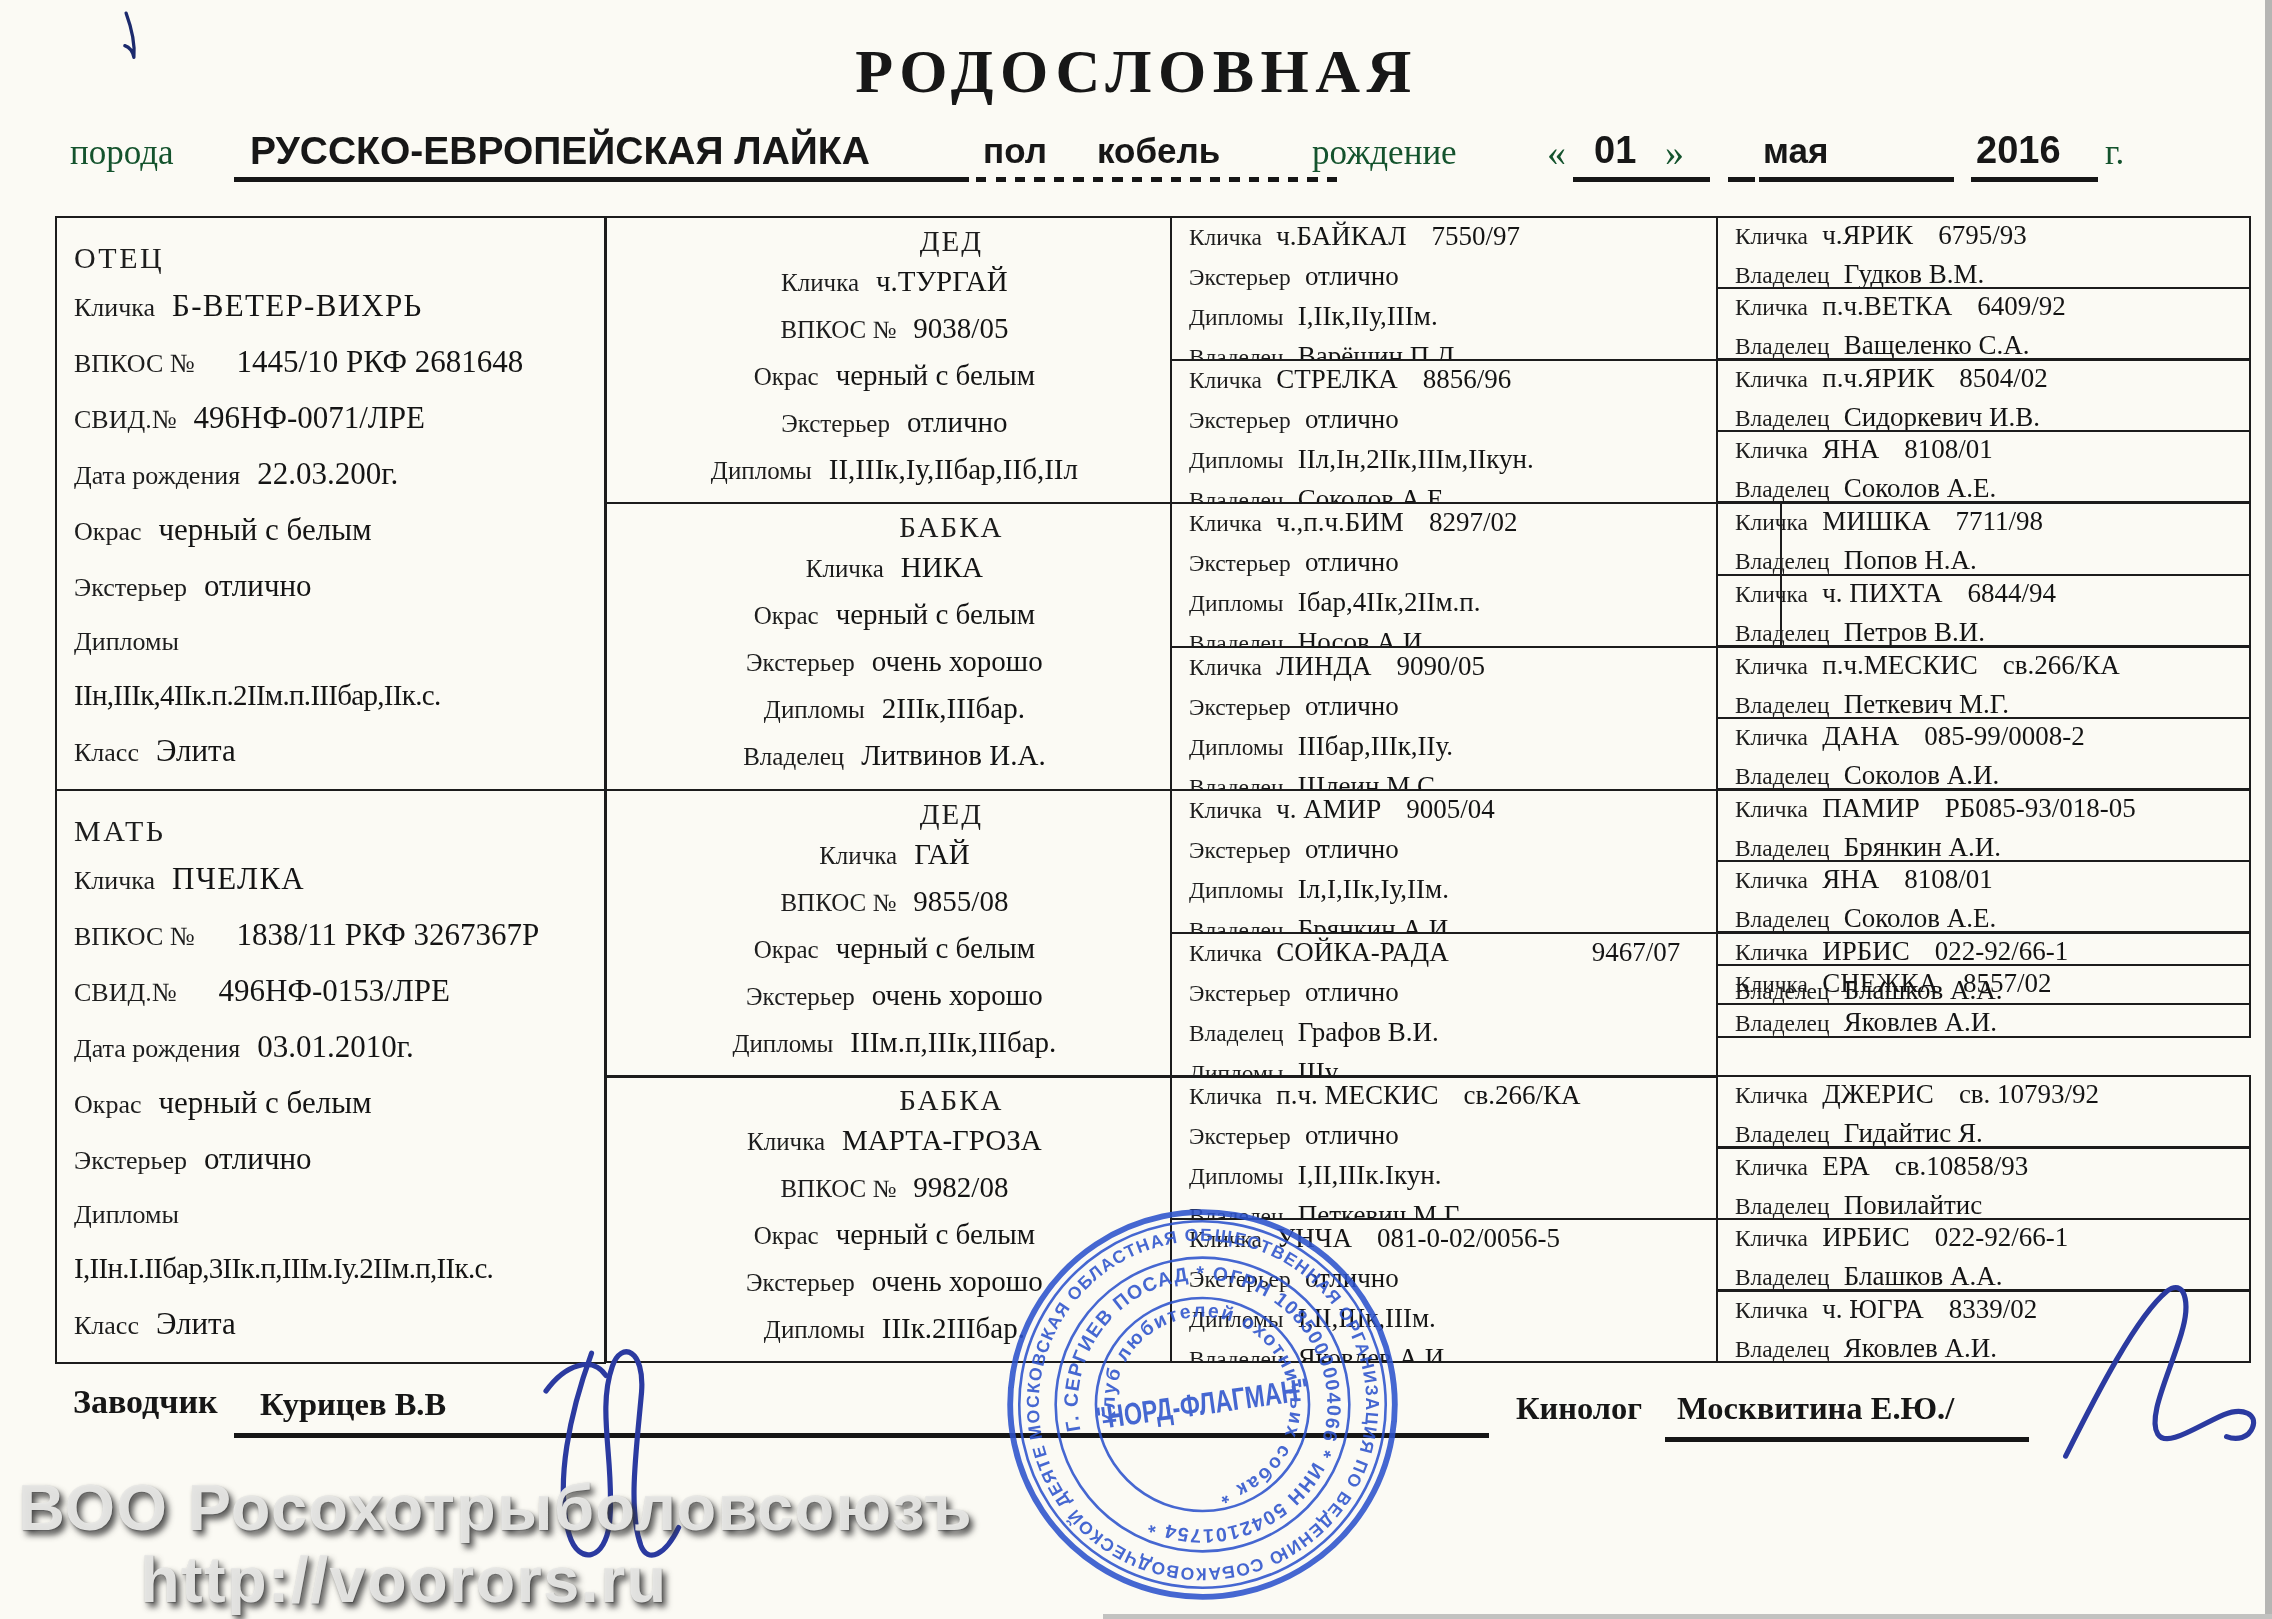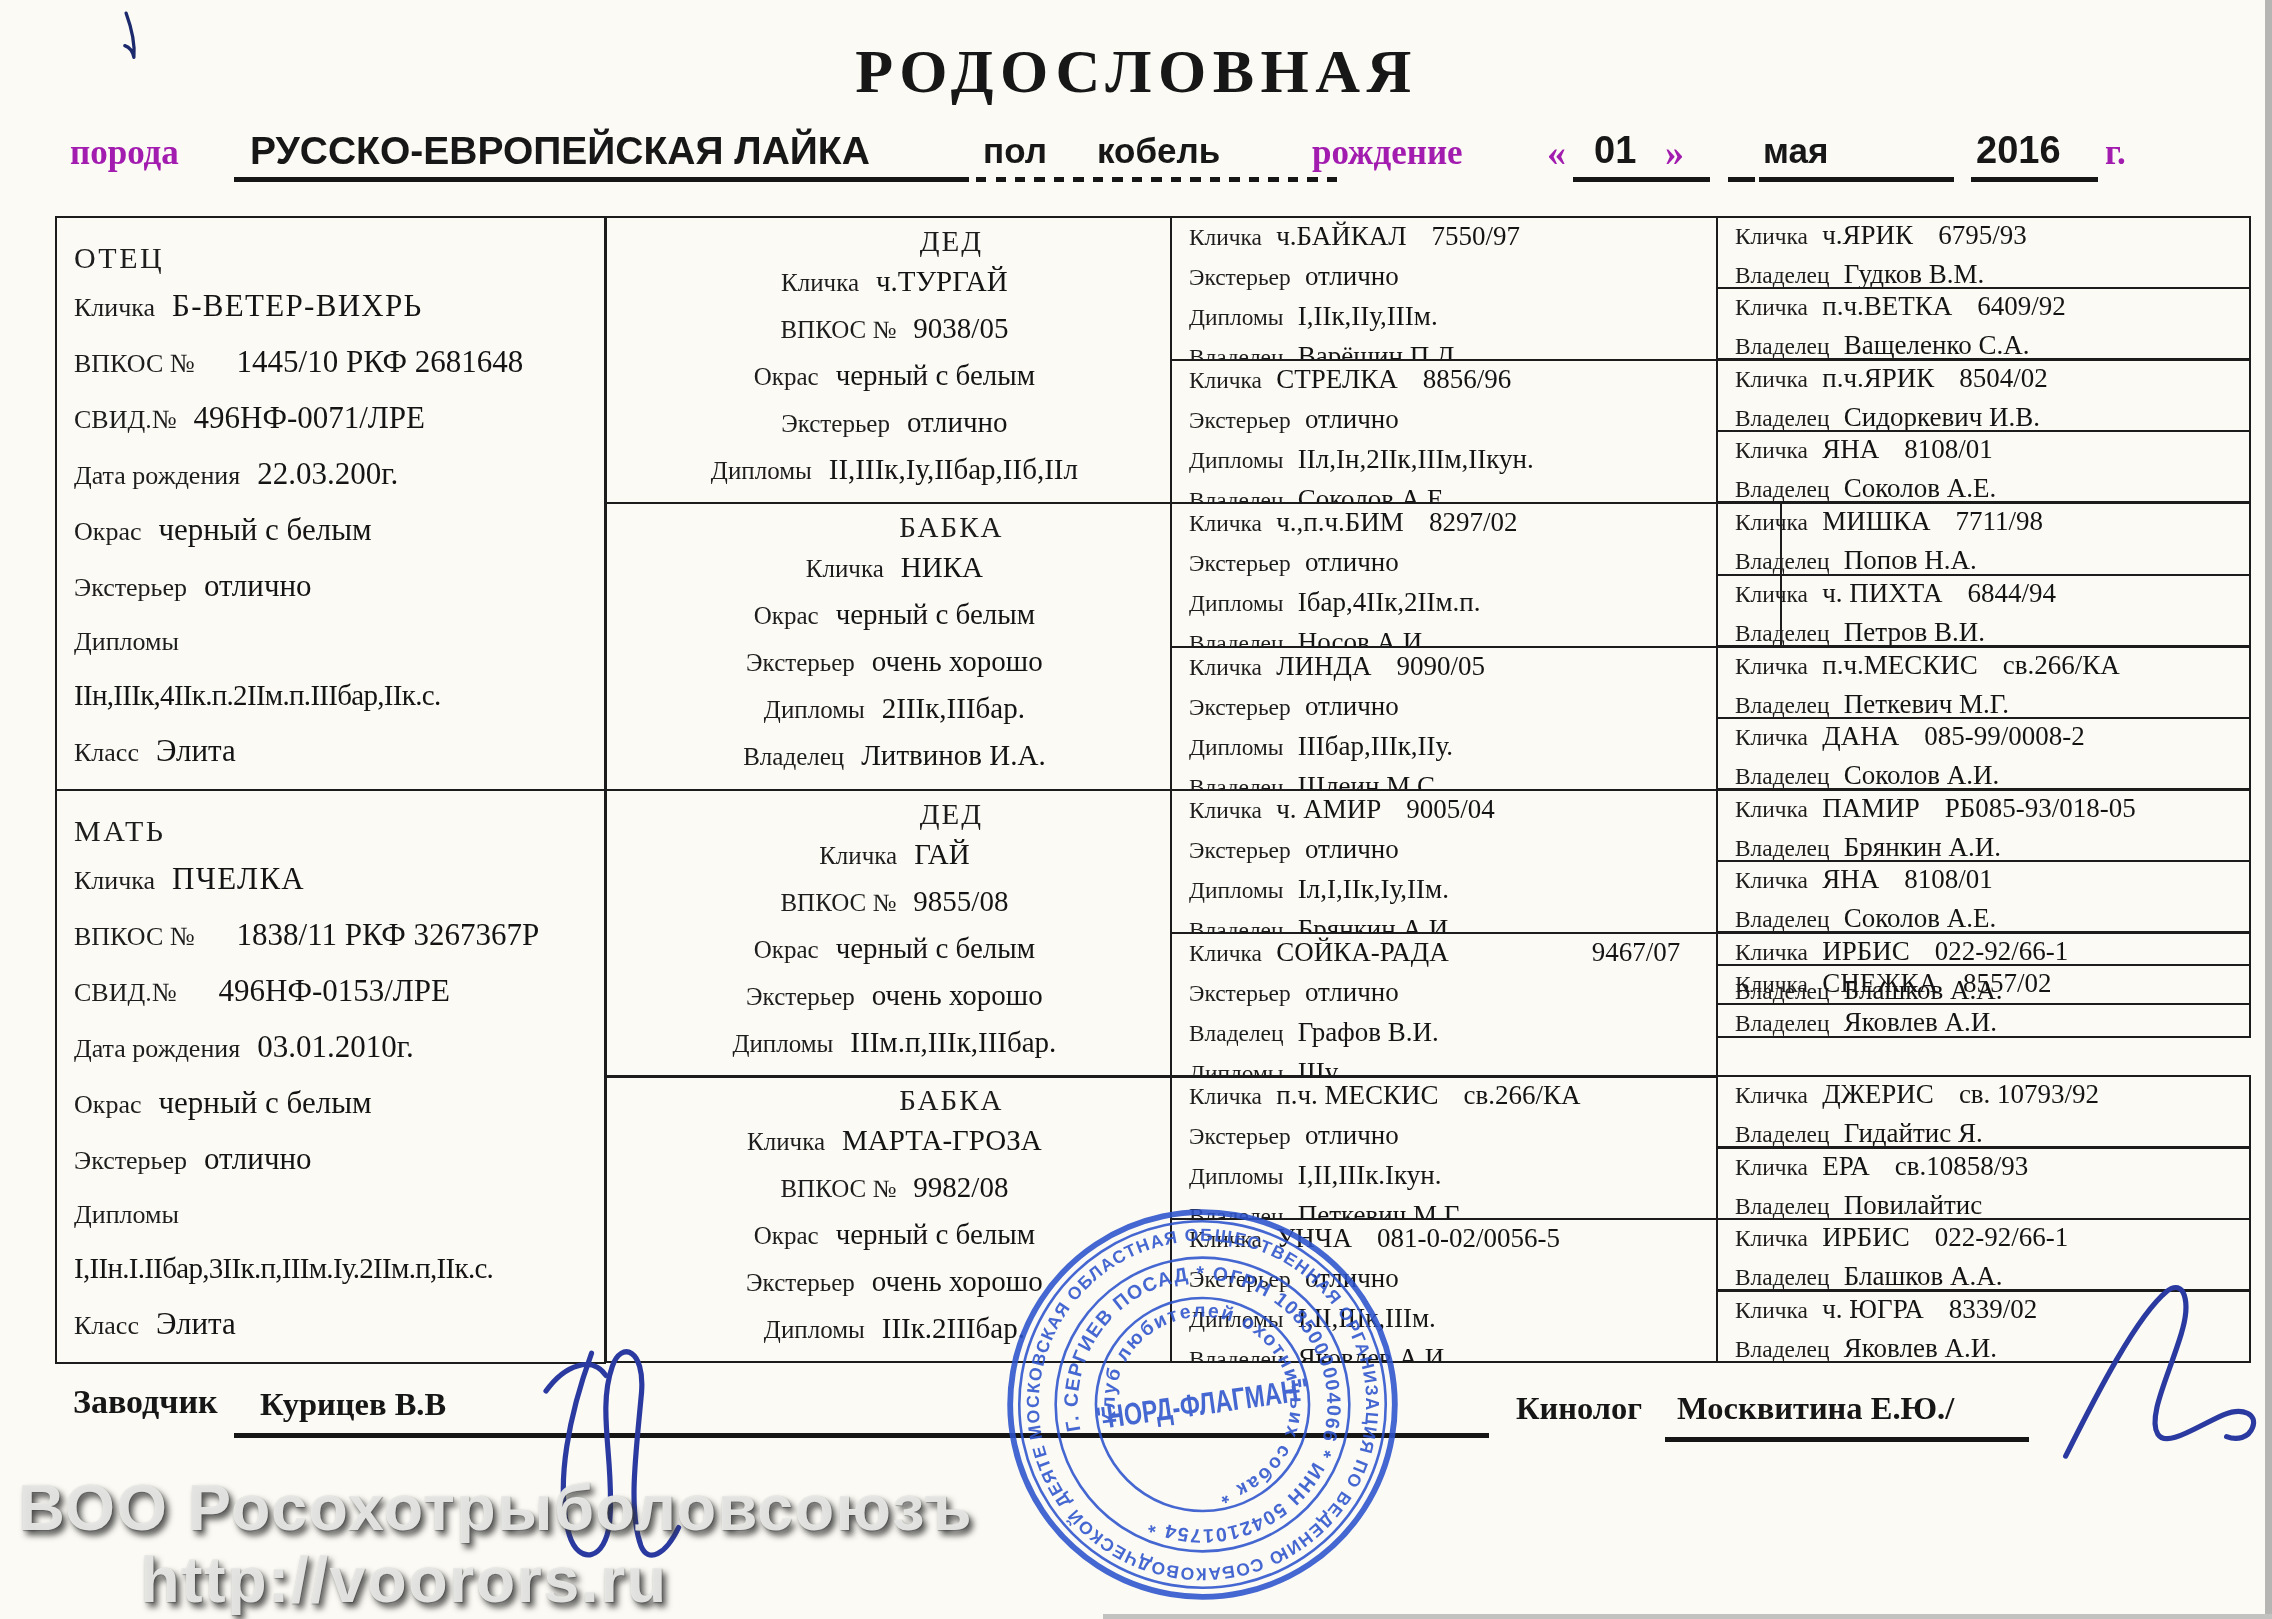--- a/index.html
+++ b/index.html
@@ -6,21 +6,21 @@
   body{
     width:2273px;height:1620px;position:relative;overflow:hidden;
     background:#fbfaf4;
     font-family:"Liberation Serif","DejaVu Serif",serif;
     color:#1d1d1d;
   }
   .abs{position:absolute;}
   
   #title{top:36px;left:0;width:100%;text-align:center;font-size:62px;font-weight:bold;
          letter-spacing:6.5px;color:#171717;}
-  .hlabel{font-weight:bold;font-size:35px;color:#a21caf;}
+  .hlabel{font-weight:normal;font-size:35px;color:#14532d;}
   .hval{font-family:"Liberation Sans","DejaVu Sans",sans-serif;font-weight:bold;font-size:38px;color:#171717;}
   .rule{position:absolute;height:5.2px;background:#161616;}
   .rule.dotted{background:repeating-linear-gradient(90deg,#161616 0 10.4px,transparent 10.4px 19.5px);}
   
   .cell{position:absolute;border:2px solid #1c1c1c;box-sizing:border-box;
         padding:1.3px 5.2px 0 17px;white-space:nowrap;overflow:hidden;background:transparent;}
   .line{white-space:nowrap;}
   .lbl{font-size:25px;color:#1d1d1d;margin-right:17px;}
   .val{font-size:30px;color:#141414;}
   .c1 .line{line-height:49px;}

